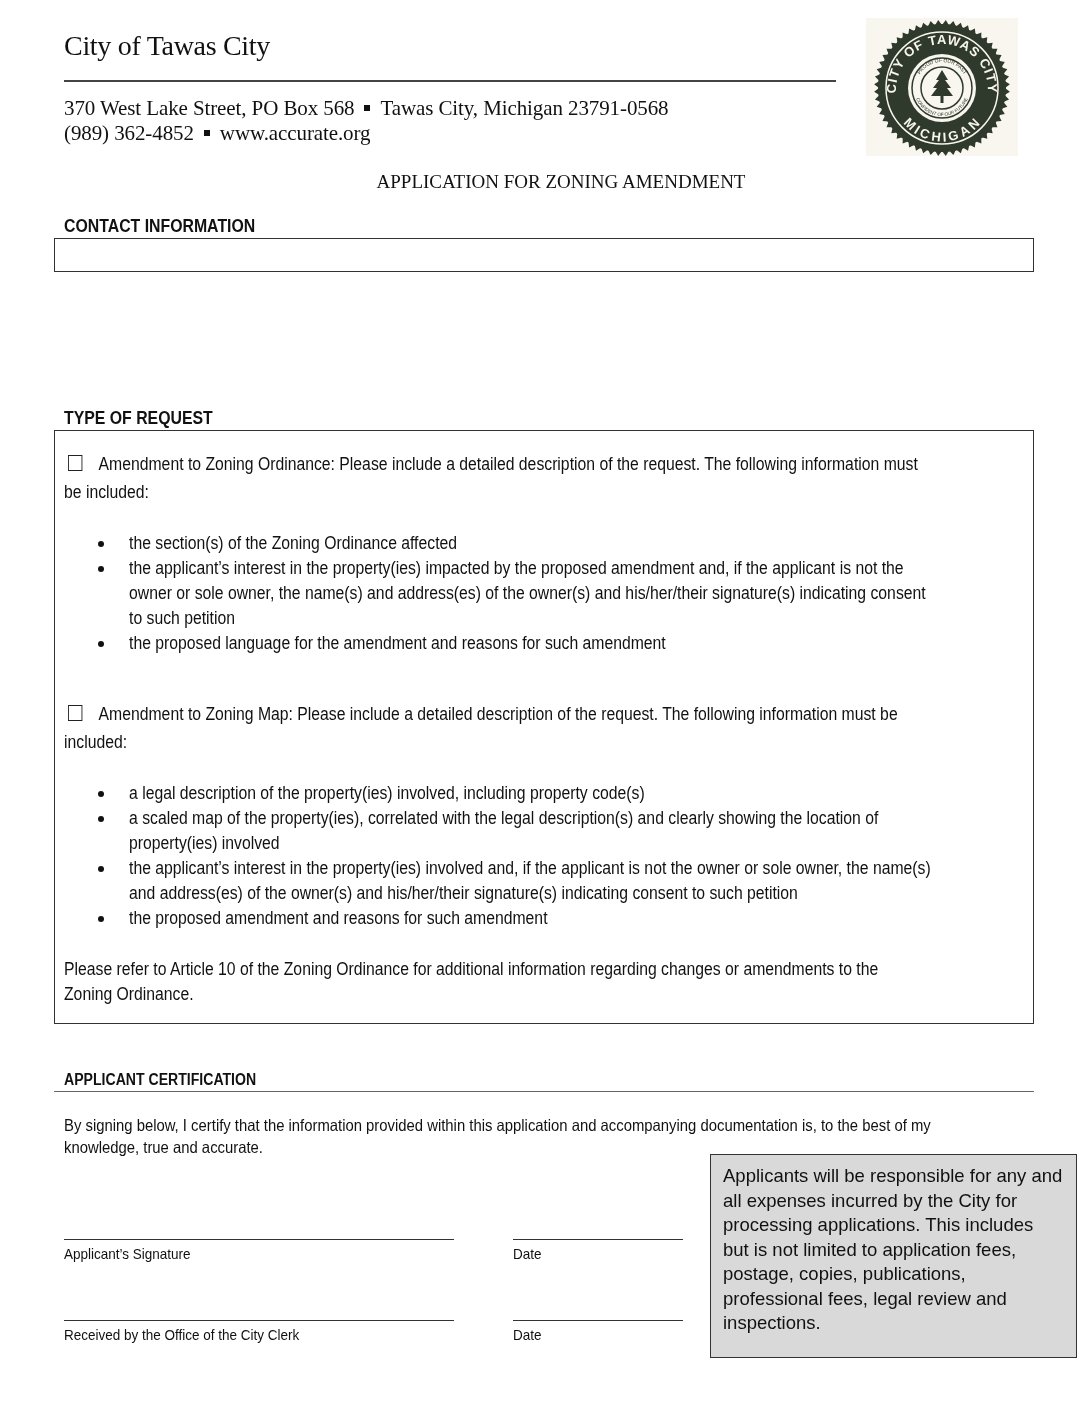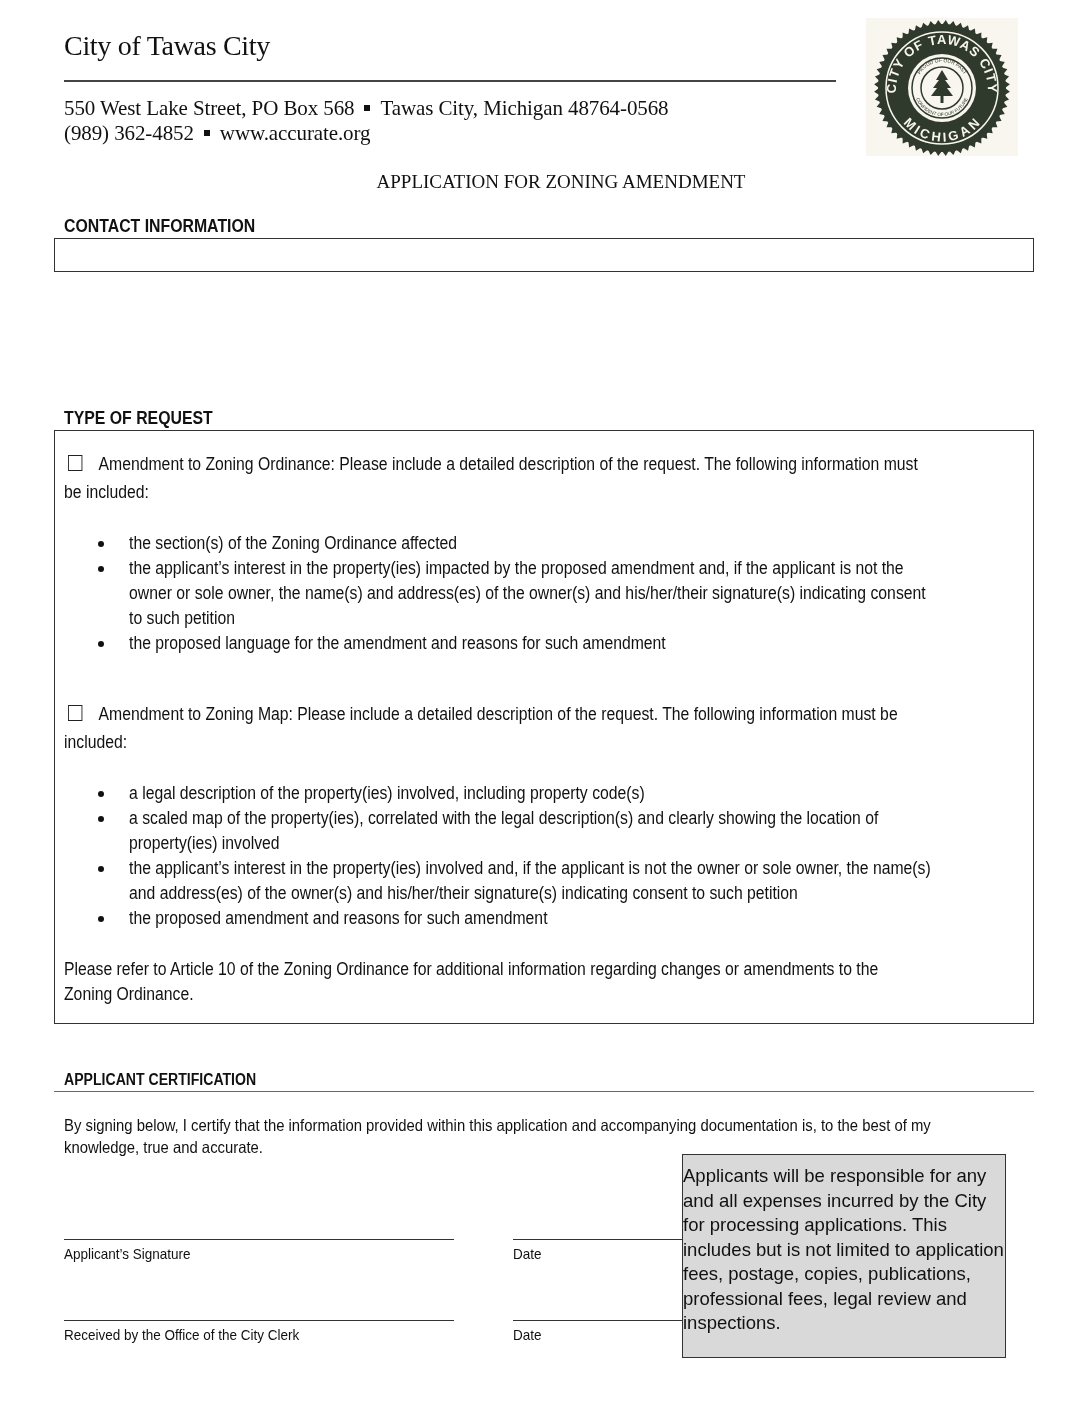--- a/index.html
+++ b/index.html
@@ -40,30 +40,30 @@
   .body-txt { font-size: 17.5px; line-height: 25px; transform: scaleX(0.9); transform-origin: left; white-space: nowrap; }
   .chk { display: inline-block; width: 16px; height: 16px; border: 1.5px solid #222; box-sizing: border-box; vertical-align: -1px; margin-right: 18px; background: #fff; }
   .bullet-row { position: absolute; }
   .bullet-dot { position: absolute; left: 0; top: 10px; width: 6px; height: 6px; border-radius: 50%; background: #111; }
   .bullet-text { position: absolute; left: 31px; top: 0; }
 
   .cert-rule { left: 54px; top: 1091px; width: 980px; border-top: 1.5px solid #666; }
   .sig-line { border-top: 1px solid #333; }
   .sig-label { font-size: 15px; transform: scaleX(0.9); transform-origin: left; white-space: nowrap; }
 
-  .notice { left: 682px; top: 1154px; width: 324px; height: 204px; background: #d9d9d9; border: 1.5px solid #333; box-sizing: border-box; padding: 9px 0; }
+  .notice { left: 710px; top: 1154px; width: 367px; height: 204px; background: #d9d9d9; border: 1.5px solid #333; box-sizing: border-box; padding: 9px 12px; }
   .notice-txt { font-size: 18.5px; line-height: 24.5px; color: #111; }
 </style>
 </head>
 <body>
 
 <div class="abs serif org-title">City of Tawas City</div>
 <div class="abs header-rule"></div>
 <div class="abs serif addr addr1">
-  <span>550 West Lake Street, PO Box 568</span><span class="sq"></span><span>Tawas City, Michigan  48764-0568</span>
+  <span>370 West Lake Street, PO Box 568</span><span class="sq"></span><span>Tawas City, Michigan  23791-0568</span>
 </div>
 <div class="abs serif addr addr2">
   <span>(989) 362-4852</span><span class="sq"></span><span>www.accurate.org</span>
 </div>
 
 <div class="abs seal">
   <svg width="152" height="138" viewBox="0 0 152 138">
     <defs>
       <path id="arcTop" d="M 30 72 A 46 46 0 0 1 122 72"></path>
       <path id="arcBot" d="M 36 74 A 40 40 0 0 0 116 74"></path>

